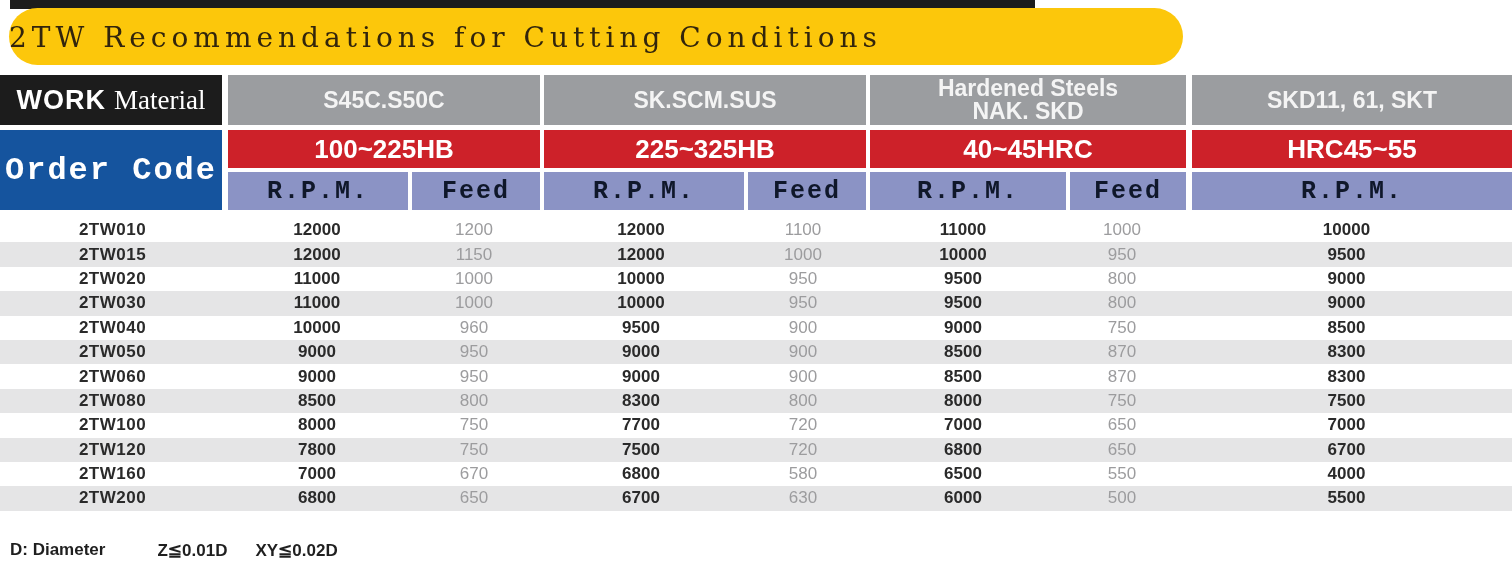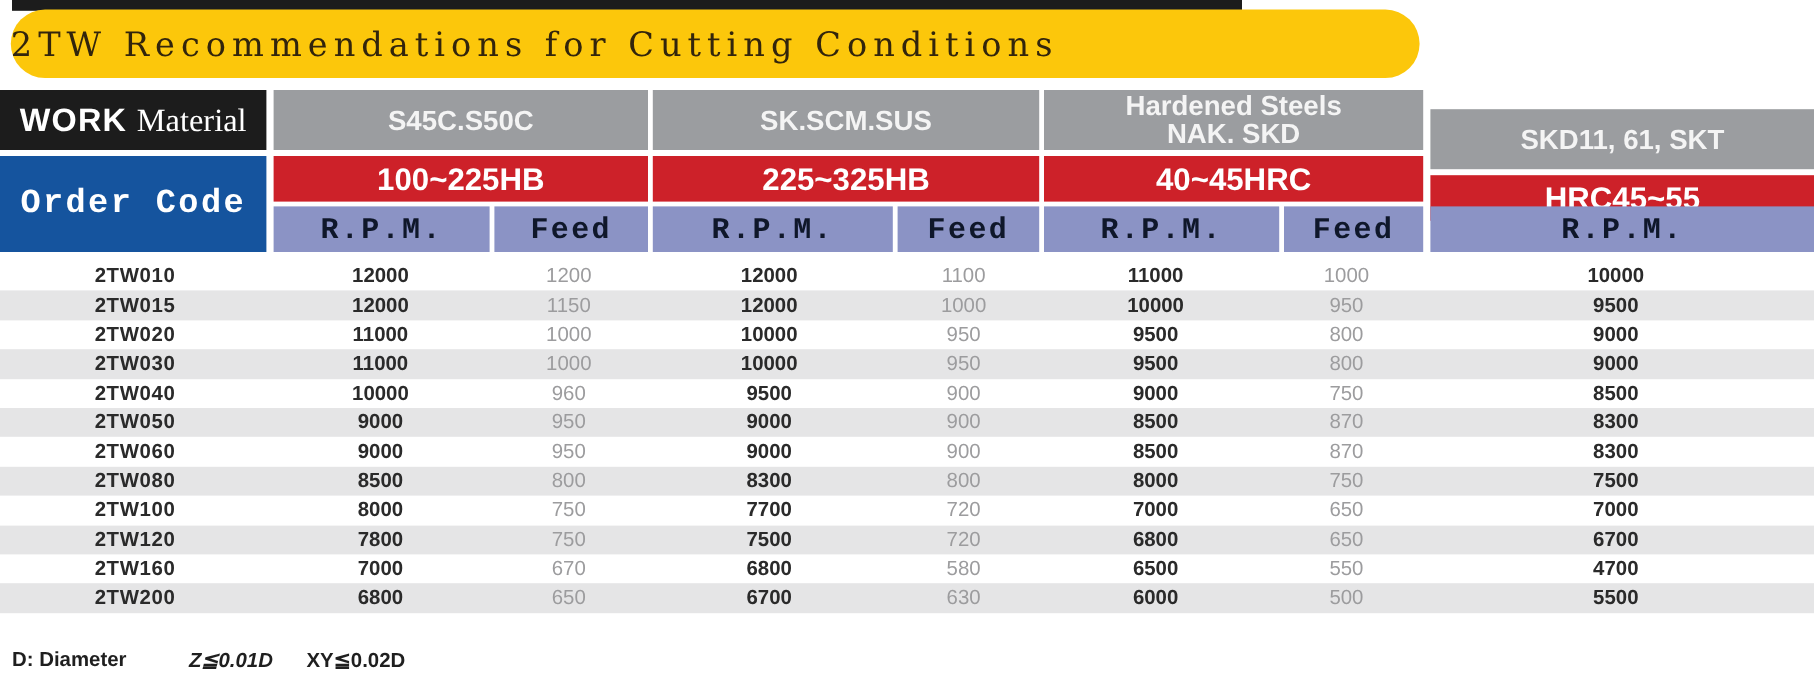--- a/index.html
+++ b/index.html
@@ -49,28 +49,28 @@
   .mat-cell {
     background: #9b9da0; color: #f4f4f4;
     font-weight: 700; font-size: 23px;
     height: 50px; flex-direction: column; line-height: 23px;
     text-align: center;
   }
   .mat-cell .l2:empty { display: none; }
   .g1w { width: 312px; margin-right: 4px; }
   .g2w { width: 322px; margin-right: 4px; justify-content: center; }
   .g3w { width: 316px; margin-right: 6px; }
-  .g4w { width: 320px; margin-top: 16px; }
+  .g4w { width: 320px; }
   
   .order-cell {
     position: absolute; left: 0; top: 130px;
     width: 222px; height: 80px;
     background: #15549e; color: #ffffff;
     font-family: "Liberation Mono", monospace;
-    font-size: 28px; font-weight: 700; letter-spacing: 2px;
+    font-size: 32px; font-weight: 700; letter-spacing: 2px;
     display: flex; align-items: center; justify-content: center;
   }
   .row-b { position: absolute; left: 228px; top: 130px; height: 38px; display: flex; }
   .hard-cell {
     background: #cd2129; color: #ffffff;
     font-weight: 700; font-size: 26px; height: 38px;
   }
   .row-c { position: absolute; left: 228px; top: 172px; height: 38px; display: flex; }
   .sub-cell {
     background: #8b93c5; color: #0f172a;
@@ -97,21 +97,21 @@
   .trow .c { text-align: center; font-size: 17px; line-height: 24px; }
   .trow .code { font-weight: 700; color: #2a2a2a; letter-spacing: 0.5px; }
   .trow .rpm  { font-weight: 700; color: #2a2a2a; }
   .trow .feed { font-weight: 400; color: #9c9c9e; }
   
   .footnote {
     position: absolute; left: 10px; top: 540px;
     font-size: 17px; font-weight: 700; color: #1f1f1f;
     display: flex;
   }
-  .footnote .fz { margin-left: 52px; font-style: italic; }
+  .footnote .fz { margin-left: 52px; }
   .footnote .fxy { margin-left: 28px; }
 </style>
 </head>
 <body>
 
 <div class="page">
 
   <div class="top-strip"></div>
 
   <div class="banner">
@@ -272,21 +272,21 @@
     </div>
 
     <div class="trow">
       <div class="c code">2TW160</div>
       <div class="c rpm">7000</div>
       <div class="c feed">670</div>
       <div class="c rpm">6800</div>
       <div class="c feed">580</div>
       <div class="c rpm">6500</div>
       <div class="c feed">550</div>
-      <div class="c rpm">4700</div>
+      <div class="c rpm">4000</div>
     </div>
 
     <div class="trow stripe">
       <div class="c code">2TW200</div>
       <div class="c rpm">6800</div>
       <div class="c feed">650</div>
       <div class="c rpm">6700</div>
       <div class="c feed">630</div>
       <div class="c rpm">6000</div>
       <div class="c feed">500</div>

